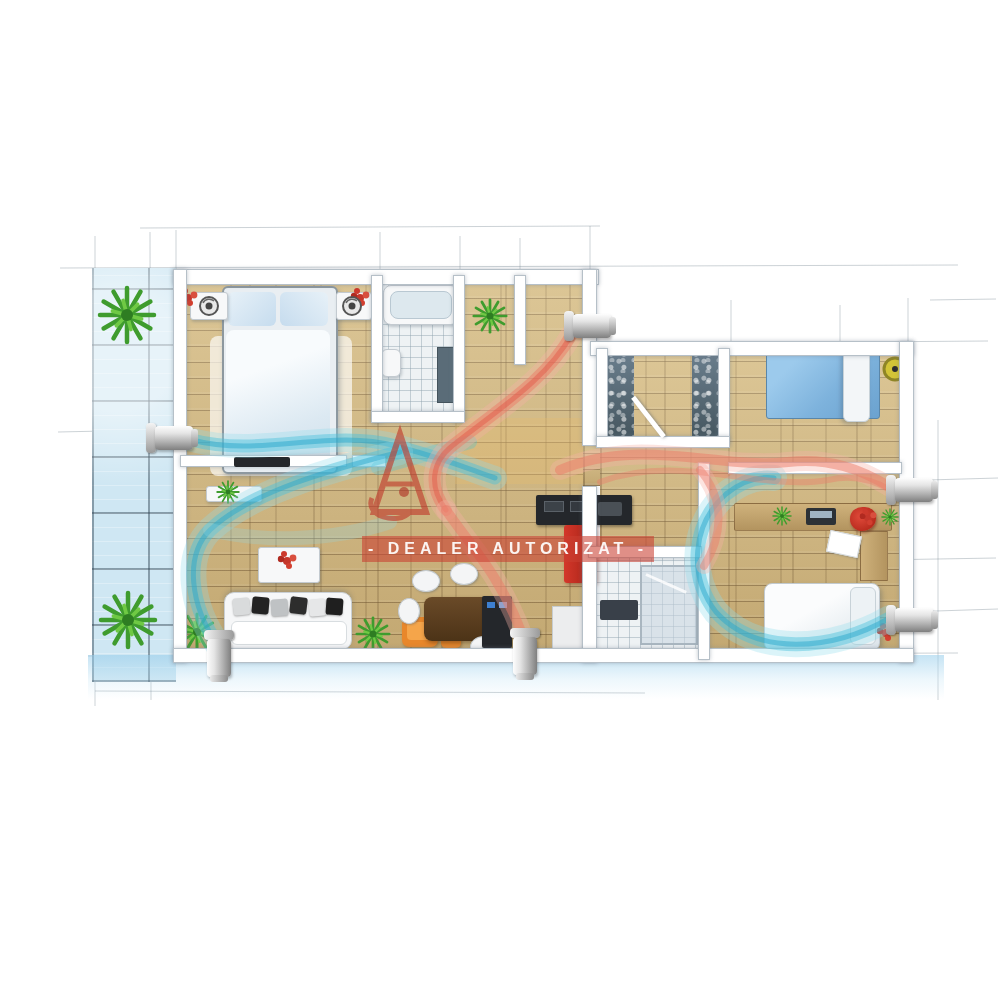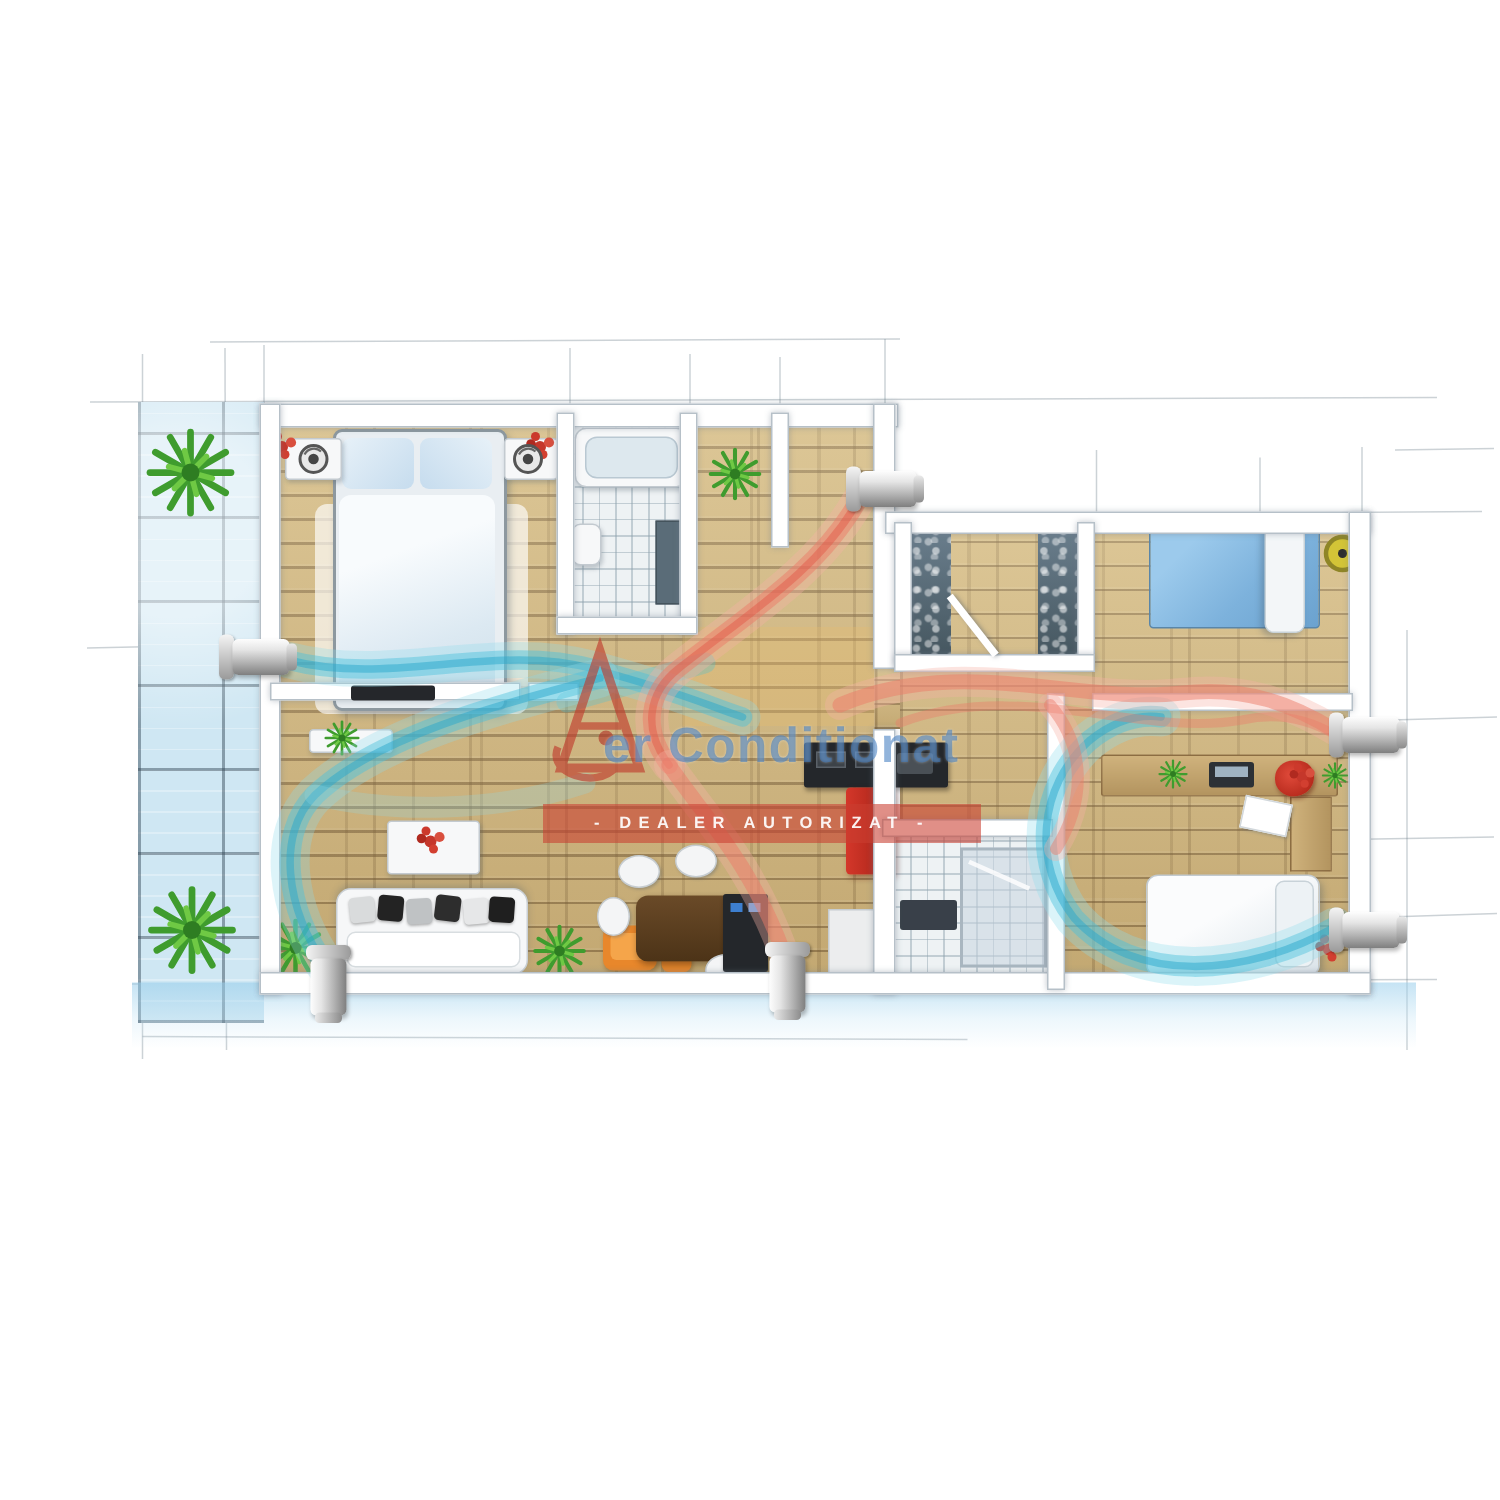--- a/index.html
+++ b/index.html
@@ -59,21 +59,21 @@
   #decor{z-index:3;}
   #flows{z-index:5;pointer-events:none;}
   .fw{fill:none;stroke-linecap:round;}
 
   
   #wm-logo{z-index:7;}
   #wm-brand{z-index:7;left:402px;top:478px;width:280px;font-size:33px;font-weight:bold;
       letter-spacing:1px;color:rgba(56,118,190,.55);text-shadow:0 0 2px rgba(255,255,255,.35);}
   #wm-badge{z-index:7;left:362px;top:536px;width:292px;height:26px;background:rgba(202,62,48,.58);
       display:flex;align-items:center;justify-content:center;}
-  #wm-badge span{color:rgba(255,255,255,.92);font-size:11px;font-weight:bold;letter-spacing:5px;white-space:nowrap;}
+  #wm-badge span{color:rgba(255,255,255,.92);font-size:16px;font-weight:bold;letter-spacing:5px;white-space:nowrap;}
 
   .pillow{position:absolute;width:17px;height:17px;border-radius:3px;box-shadow:0 1px 2px rgba(0,0,0,.3);}
   .chair-w{background:#f4f5f6;border:1px solid #c6ccd0;border-radius:50%;box-shadow:1px 1px 2px rgba(80,95,110,.35);}
   .ward{background:linear-gradient(180deg,#6b7f8e,#45565f);
     background-image:radial-gradient(circle at 30% 25%, rgba(255,255,255,.55) 0 2px, transparent 3px),
                      radial-gradient(circle at 70% 60%, rgba(255,255,255,.45) 0 2px, transparent 3px),
                      radial-gradient(circle at 45% 85%, rgba(255,255,255,.40) 0 2px, transparent 3px),
                      linear-gradient(180deg,#6b7f8e,#45565f);
     background-size:13px 13px,17px 17px,11px 11px,100% 100%;border-radius:2px;z-index:3;}
 </style>
@@ -341,18 +341,17 @@
   </div>
 
   <svg id="wm-logo" class="abs" style="left:364px;top:424px;" width="72" height="98" viewBox="0 0 72 98">
     <g opacity=".62">
       <path d="M36 10 L62 88 L10 88 Z" fill="none" stroke="#c0392b" stroke-width="6"></path>
       <line x1="22" y1="60" x2="50" y2="60" stroke="#c0392b" stroke-width="5"></line>
       <path d="M8 74 C 0 92, 34 102, 46 88" fill="none" stroke="#c0392b" stroke-width="5"></path>
       <circle cx="40" cy="68" r="5" fill="#b03024"></circle>
     </g>
   </svg>
-  <div class="abs" id="wm-brand">er Conditionat</div>
   <div class="abs" id="wm-badge">
     <span>- DEALER AUTORIZAT -</span>
   </div>
 
 </div>
 
 </body></html>

